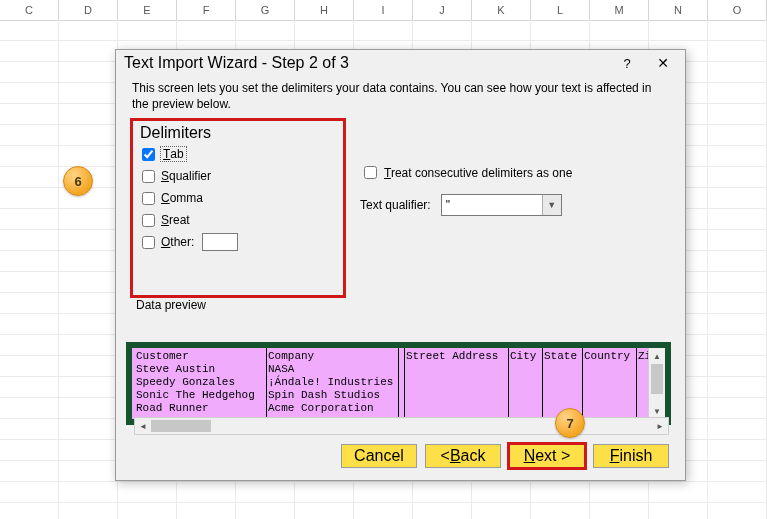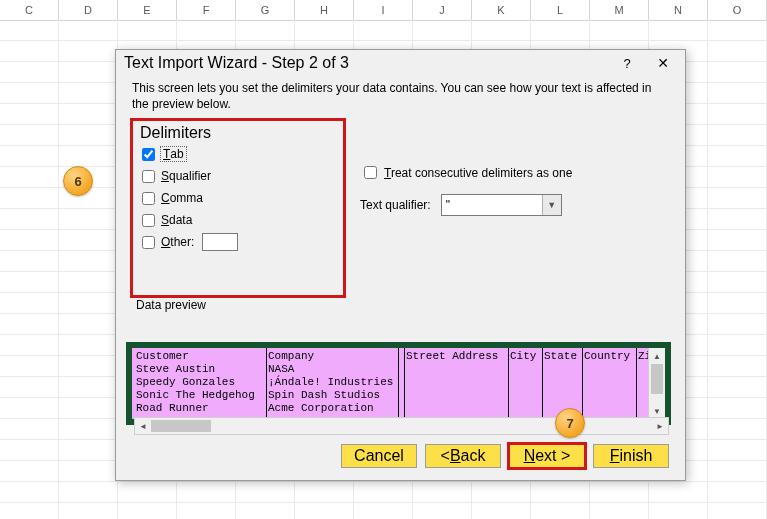--- a/index.html
+++ b/index.html
@@ -671,21 +671,21 @@
     <label class="checkbox-row">
       <input type="checkbox" style="">
       <span><span class="underline-letter">S</span><span>qualifier</span></span>
     </label>
     <label class="checkbox-row">
       <input type="checkbox" style="">
       <span><span class="underline-letter">C</span><span>omma</span></span>
     </label>
     <label class="checkbox-row">
       <input type="checkbox" style="">
-      <span><span class="underline-letter">S</span><span>data</span></span>
+      <span><span class="underline-letter">S</span><span>reat</span></span>
     </label>
     <label class="checkbox-row">
       <input type="checkbox" style="">
       <span><span class="underline-letter">O</span><span>ther:</span></span>
       <input class="other-input" value="" style="">
     </label>
   </div>
 
   <label class="treat-row">
     <input type="checkbox" style="">

